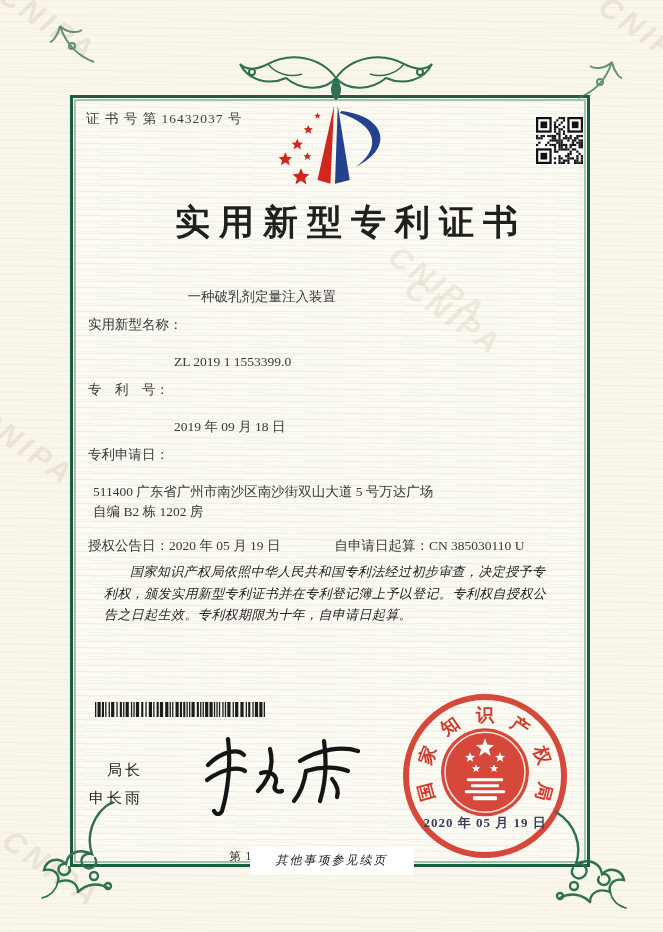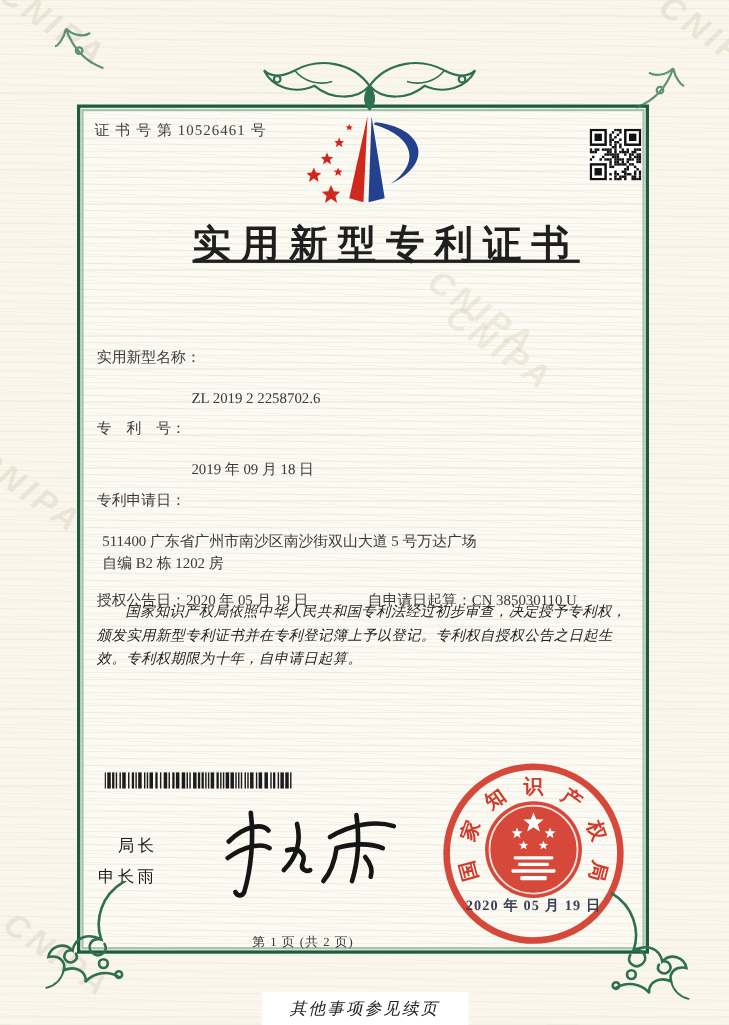--- a/index.html
+++ b/index.html
@@ -33,33 +33,33 @@
   .frame::after{content:"";position:absolute;inset:1px;border:2px solid #a4c2ad;}
 
   .layer{position:absolute;inset:0;z-index:4;}
 
   .cert-no{position:absolute;left:86px;top:110px;font-size:13.5px;color:#3e3e3e;letter-spacing:1px;}
 
   .logo{position:absolute;left:266px;top:100px;width:138px;height:94px;}
   .qr{position:absolute;left:536px;top:117px;width:47px;height:47px;background:#fff;}
 
   .title{position:absolute;left:70px;top:199px;width:562px;text-align:center;
-    font-size:35px;font-weight:700;color:#1f1f1f;letter-spacing:9px;text-decoration:underline;}
+    font-size:35px;font-weight:700;color:#1f1f1f;letter-spacing:9px;}
 
   .fields{position:absolute;left:88px;top:287px;width:486px;font-size:13.5px;color:#3a3a3a;}
   .row{display:flex;margin-bottom:17px;line-height:20px;}
   .row .label{white-space:pre;flex:0 0 auto;margin-top:28px;}
   .row .value{margin-left:5px;}
   .row.addr{margin-bottom:14px;}
   .grant-row{display:flex;line-height:20px;}
   .grant-gap{width:54px;}
 
   .paras{position:absolute;left:88px;top:545px;width:486px;font-size:13px;
     color:#222;line-height:21.5px;font-style:italic;letter-spacing:0.4px;}
-  .paras p{margin:0;text-indent:2em;}
+  .paras p{margin:16px;text-indent:2em;}
 
   .barcode{position:absolute;left:95px;top:702px;width:172px;height:15px;}
 
   .signer{position:absolute;left:89px;top:756px;font-size:15px;color:#1d1d1d;
     font-family:"Liberation Sans","DejaVu Sans",sans-serif;letter-spacing:3px;line-height:28px;text-align:right;}
   .signature{position:absolute;left:182px;top:733px;width:185px;height:90px;}
 
   .seal{position:absolute;left:401px;top:692px;width:168px;height:168px;z-index:5;}
   .seal .ring{position:absolute;inset:2px;border:6px solid rgba(210,57,42,0.92);border-radius:50%;}
   .seal .sc{position:absolute;left:50%;top:50%;width:20px;height:20px;margin:-10px 0 0 -10px;
@@ -71,22 +71,22 @@
   .seal .c4{transform:rotate(35deg) translateY(-61px);}
   .seal .c5{transform:rotate(70deg) translateY(-61px);}
   .seal .c6{transform:rotate(105deg) translateY(-61px);}
   .seal .emblem{position:absolute;left:50%;top:50%;transform:translate(-50%,-54%);}
   .seal .sdate{position:absolute;left:0;right:0;top:122px;text-align:center;
     font-size:13px;font-weight:700;color:#3a3f55;letter-spacing:1px;}
 
   .page-info{position:absolute;left:70px;top:849px;width:411px;text-align:center;
     font-size:11.5px;color:#333;letter-spacing:1px;}
 
-  .foot-note{position:absolute;left:50%;top:902px;transform:translateX(-50%);
-    background:#ffffff;padding:6px 26px;font-size:15px;font-style:italic;
+  .foot-note{position:absolute;left:50%;top:846px;transform:translateX(-50%);
+    background:#ffffff;padding:6px 26px;font-size:12px;font-style:italic;
     color:#222;letter-spacing:2px;z-index:4;}
 
   .orn{position:absolute;z-index:5;pointer-events:none;}
   .orn.top-c{left:238px;top:44px;}
   .orn.tl{left:48px;top:16px;}
   .orn.tr{left:572px;top:52px;transform:scaleX(-1);}
   .orn.bl{left:34px;top:798px;}
   .orn.br{left:542px;top:808px;transform:scaleX(-1);}
 </style>
 </head>
@@ -144,21 +144,21 @@
       <path d="M32,66 c-7,-1 -10,6 -5,10 c5,3 11,-2 8,-7"></path>
       <path d="M44,94 c8,-8 20,-10 30,-4"></path>
       <path d="M24,84 c-2,8 -8,14 -16,16" stroke-width="1.6"></path>
       <circle cx="60" cy="78" r="4"></circle>
         <circle cx="74" cy="88" r="3"></circle>
     </g>
   </svg>
 
   <div class="layer">
 
-    <div class="cert-no">证 书 号 第 10526461 号</div>
+    <div class="cert-no">证 书 号 第 16432037 号</div>
 
     <svg class="logo" viewBox="0 0 150 100">
       <defs>
         <path id="st" d="M0,-6 L1.8,-1.9 6.1,-1.6 2.9,1.3 4,5.8 0,3.1 -4,5.8 -2.9,1.3 -6.1,-1.6 -1.8,-1.9 Z" fill="#d0281c"></path>
       </defs>
       <polygon points="74,5 70,90 56,86" fill="#d0281c"></polygon>
       <polygon points="78,5 91,86 75,90" fill="#24418e"></polygon>
       <path d="M82,11 C128,16 142,50 97,72 C124,53 124,27 80,13 Z" fill="#24418e"></path>
       <use href="#st" transform="translate(56,16) scale(0.55)"></use>
       <use href="#st" transform="translate(46,31) scale(0.8)"></use>
@@ -309,24 +309,25 @@
         <rect x="0" y="14" width="7" height="7" fill="#111"></rect>
         <rect x="1" y="15" width="5" height="5" fill="#fff"></rect>
         <rect x="2" y="16" width="3" height="3" fill="#111"></rect>
       </svg>
 
     <div class="title">实用新型专利证书</div>
 
     <div class="fields">
       <div class="row">
         <span class="label">实用新型名称：</span>
+        <span class="value">一种破乳剂定量注入装置</span>
       </div>
       <div class="row">
         <span class="label">专　利　号：</span>
-        <span class="value">ZL 2019 2 2258702.6</span>
+        <span class="value">ZL 2019 1 1553399.0</span>
       </div>
       <div class="row">
         <span class="label">专利申请日：</span>
         <span class="value">2019 年 09 月 18 日</span>
       </div>
       <div class="row addr">
         <span class="value">
           <span>511400 广东省广州市南沙区南沙街双山大道 5 号万达广场</span><br>
           <span>自编 B2 栋 1202 房</span>
         </span>

